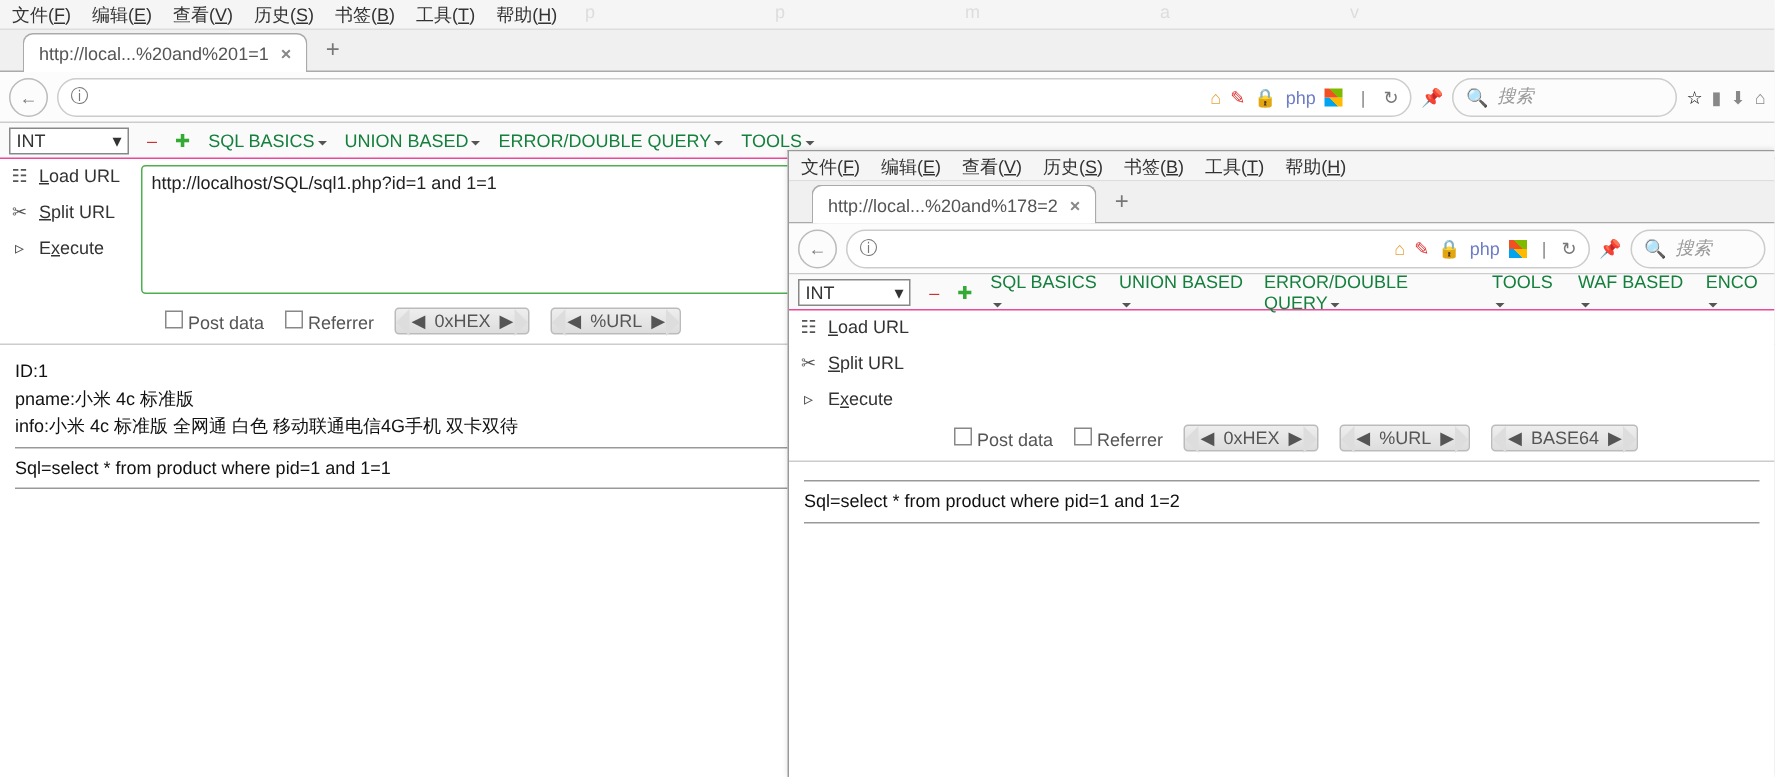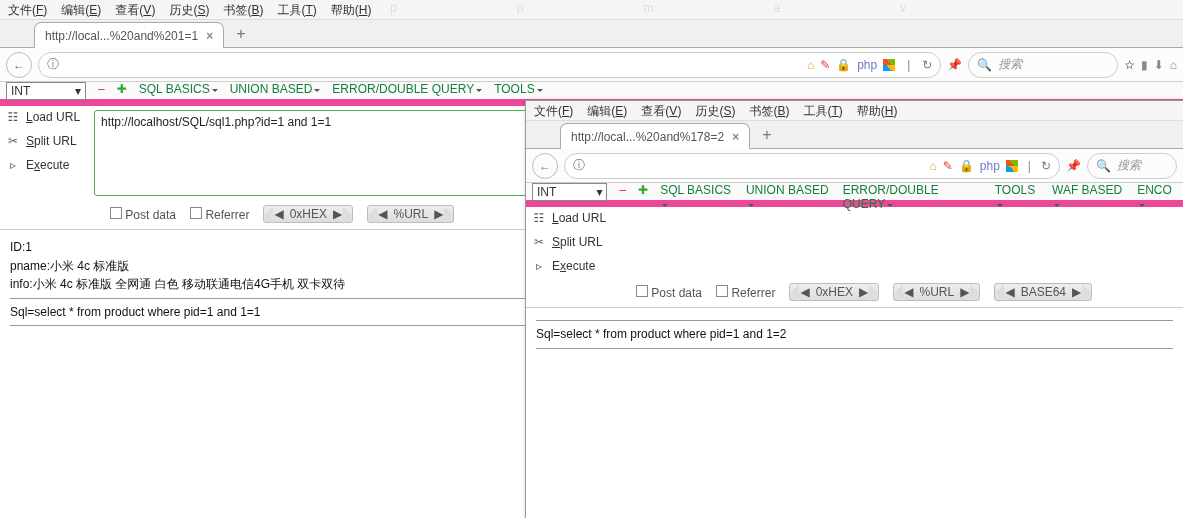--- a/index.html
+++ b/index.html
@@ -1,31 +1,31 @@
 <!DOCTYPE html>
 <html><head>
 <meta charset="utf-8">
 <style>
   *{box-sizing:border-box;margin:0;padding:0;font-family:"Microsoft YaHei",Arial,sans-serif;font-size:12px}
   body{background:#fff;width:1183px;height:518px;overflow:hidden;position:relative}
   .window{position:absolute;background:#fff;border:1px solid #bbb;box-shadow:0 0 4px rgba(0,0,0,.15)}
   .menubar{display:flex;gap:14px;padding:2px 8px;background:#f5f5f5;border-bottom:1px solid #ddd;height:20px;align-items:flex-start;color:#333}
   .menubar span u{text-decoration:underline}
-  .tabstrip{display:flex;align-items:center;height:28px;background:#f0f0f0;border-bottom:1px solid #aaa;padding-left:34px;gap:6px}
+  .tabstrip{display:flex;align-items:center;height:28px;background:#f0f0f0;border-bottom:1px solid #aaa;padding-left:15px;gap:6px}
   .tab{display:flex;align-items:center;gap:8px;background:#fff;border:1px solid #aaa;border-bottom:none;border-radius:7px 7px 0 0;padding:4px 10px;height:26px;margin-top:3px;max-width:210px;color:#555}
   .tab .x{color:#888;font-weight:bold}
   .newtab{color:#777;font-size:16px;padding:0 6px}
   .navbar{display:flex;align-items:center;height:34px;border-bottom:1px solid #ccc;background:#fcfcfc;gap:6px;padding:0 6px}
   .circ{width:26px;height:26px;border:1px solid #bbb;border-radius:50%;display:flex;align-items:center;justify-content:center;color:#777}
   .urlfield{flex:1;display:flex;align-items:center;border:1px solid #ccc;border-radius:14px;height:26px;padding:0 8px;gap:6px;color:#777;background:#fff}
   .urlfield .u1{color:#999}
   .urlfield .u2{color:#222}
   .urlfield .u3{color:#999}
   .search{display:flex;align-items:center;border:1px solid #ccc;border-radius:14px;height:26px;padding:0 8px;gap:6px;color:#999;min-width:150px}
-  .sqlbar{display:flex;align-items:flex-start;height:24px;border-bottom:7px solid #ec4899;background:#fafafa;gap:12px;padding:0 6px;color:#333}
+  .sqlbar{display:flex;align-items:center;height:24px;border-bottom:1px solid #ec4899;background:#fafafa;gap:12px;padding:0 6px;color:#333}
   .intsel{border:1px solid #888;background:#fff;height:18px;width:80px;display:flex;align-items:center;justify-content:space-between;padding:0 4px}
   .sqlbar .mnu{color:#15803d}
   .sqlbar .mnu::after{content:"";display:inline-block;margin-left:2px;border:3px solid transparent;border-top-color:#555;transform:translateY(2px)}
   .hackbody{display:flex}
   .lefttools{width:94px;padding:4px 6px;display:flex;flex-direction:column;gap:10px;color:#333}
   .lefttools div{display:flex;align-items:center;gap:6px}
   .lefttools span.icon{width:14px;text-align:center;color:#555}
   .urlarea{flex:1;margin:4px 4px 0 0}
   .urlarea textarea{width:100%;height:86px;border:1px solid #4caf50;border-radius:3px;padding:4px 6px;resize:none;font-family:inherit;font-size:12px;color:#222}
   .optrow{display:flex;align-items:center;gap:14px;padding:6px 10px 6px 110px;border-bottom:1px solid #ccc;color:#555}

